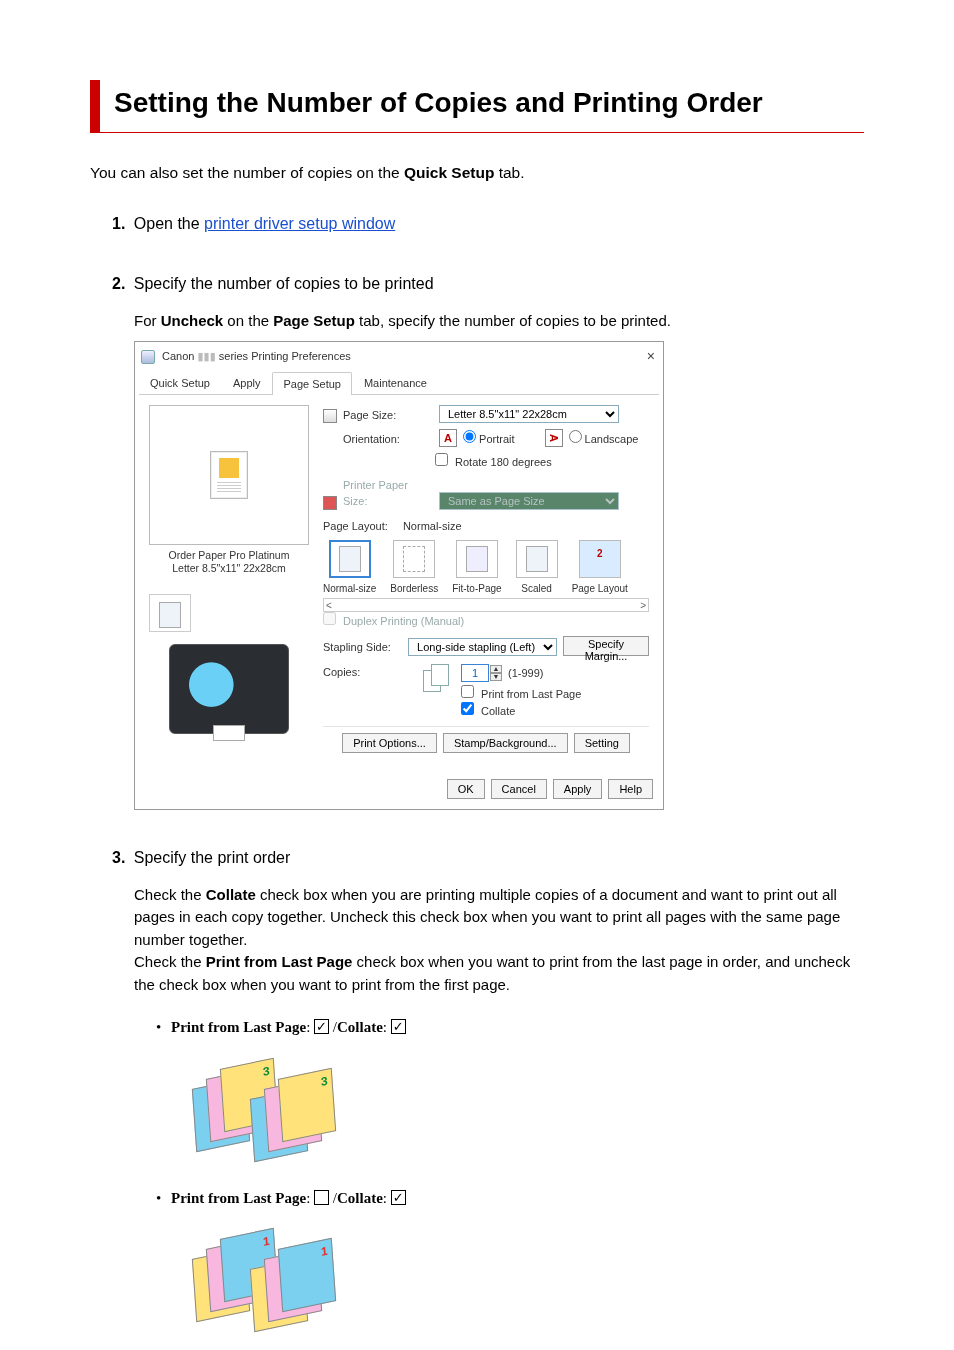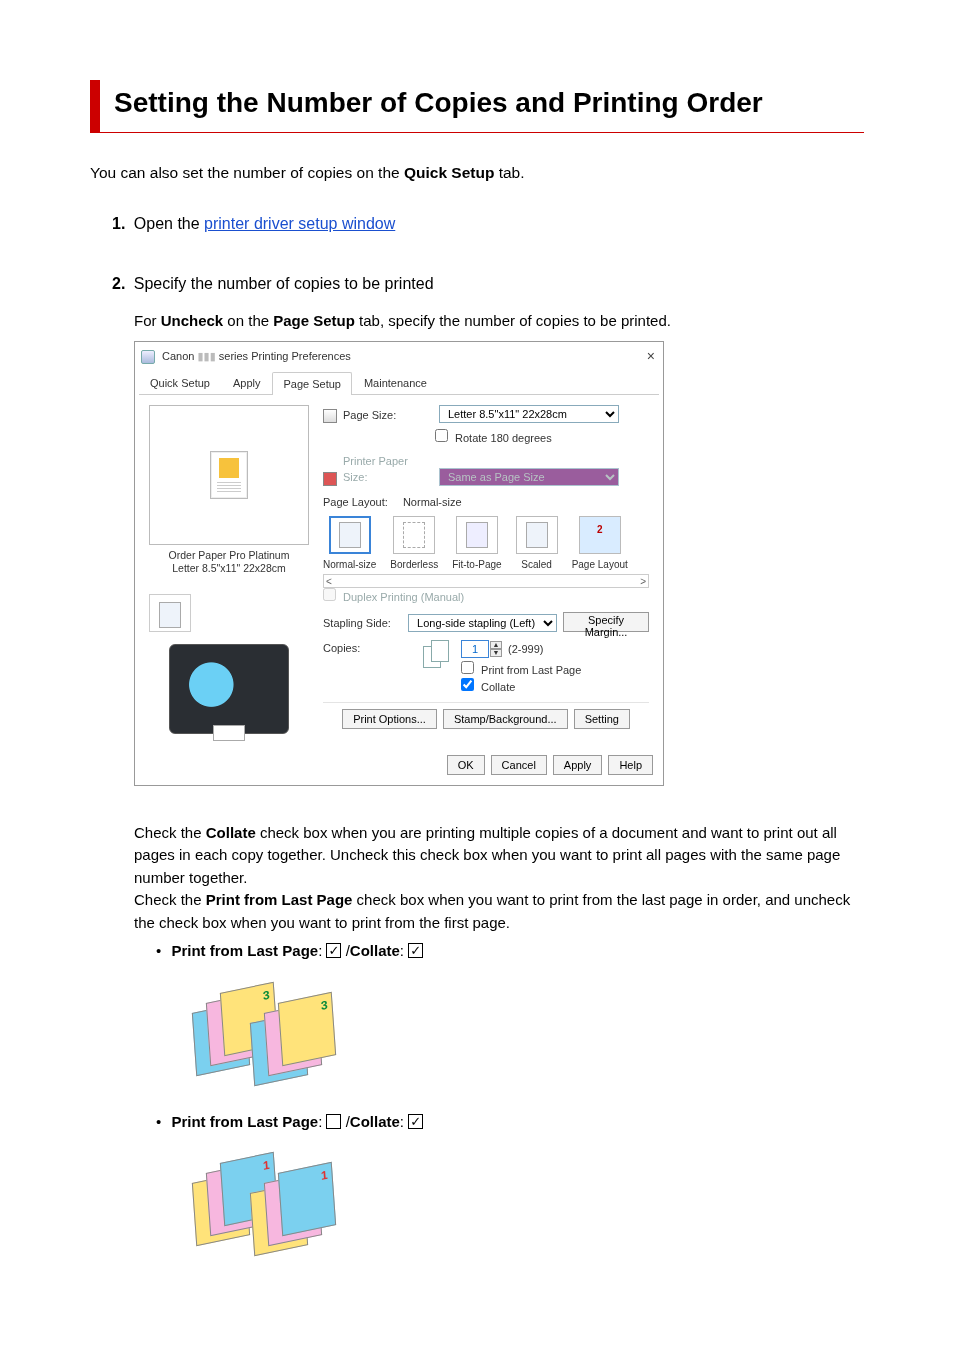--- a/index.html
+++ b/index.html
@@ -61,21 +61,21 @@
   .media-label { text-align:center; font-size:10.5px; color:#333; line-height:1.25;}
   .printer-img { width:120px; height:90px; margin:12px auto 0; background:
     radial-gradient(circle at 35% 45%,#6bd0f5 0 24%,transparent 25%),
     linear-gradient(#2a2e33,#2a2e33);
     border-radius:6px; border:1px solid #555; position:relative; }
   .printer-img::after{content:"";position:absolute;left:50%;bottom:-8px;width:30px;height:14px;background:#fff;border:1px solid #aaa;transform:translateX(-50%);}
   .lbl { width:90px; color:#333; }
   .ic-a { display:inline-block;width:18px;height:18px;border:1px solid #888;text-align:center;line-height:16px;font-weight:bold;color:#b00;background:#fff;font-size:11px;}
   .sel, input[type=text].sel { border:1px solid #8ab; background:#fff; padding:1px 4px; height:18px; font-size:11px; }
   .sel.wide{ width:180px;}
-  .sel.dis{ background:#701a75; color:#9aa;}
+  .sel.dis{ background:#14532d; color:#9aa;}
   .layout-row{ display:flex; gap:14px; margin:4px 0 2px; }
   .layout-opt{ text-align:center; font-size:10px; }
   .layout-ico{ width:42px;height:38px;border:1px solid #bbb;margin:0 auto 3px;display:flex;align-items:center;justify-content:center;background:#fff;}
   .layout-ico.sel-l{ border:2px solid #3a84d8; }
   .layout-ico span{ display:block;width:22px;height:26px;border:1px solid #aaa;background:#eef3fa;}
   .hscroll{ display:flex; justify-content:space-between; border:1px solid #ccc; height:14px; align-items:center; padding:0 2px; color:#666; margin-top:2px; font-size:10px;}
   .chk{ margin-right:4px; }
   .subpreview{ width:42px;height:38px;border:1px solid #ccc;display:flex;align-items:flex-end;justify-content:center;background:#fff; margin-right:8px;}
   .subpreview span{width:22px;height:26px;border:1px solid #aaa;background:#eef3fa;margin-bottom:3px;}
   .btn{ border:1px solid #999; background:#f4f4f4; padding:1px 10px; height:20px; font-size:11px;}
@@ -88,21 +88,21 @@
   .copies-ico::before,.copies-ico::after{content:"";position:absolute;border:1px solid #8aa;background:#fff;width:16px;height:20px;}
   .copies-ico::before{left:0;top:6px;}
   .copies-ico::after{left:8px;top:0;}
   .dlg-actions{ display:flex; justify-content:flex-end; gap:6px; padding:6px 10px 10px; }
   .dlg-actions.inner{ justify-content:center; gap:6px; border-top:1px solid #e4e4e4; margin-top:6px;}
   .numlabel{ color:#b00; font-weight:bold; font-size:10px;}
   .right-col{ flex:1; }
 
   
   .combo-list{ padding-left:22px; }
-  .combo-line{ margin:6px 0 6px; }
+  .combo-line{ margin:20px 0 6px;font-family:Liberation Serif, serif; }
   .combo-line .dot{ margin-right:6px;}
   .chkbox{ display:inline-block; width:15px; height:15px; border:1.3px solid #000; vertical-align:-2px; position:relative;}
   .chkbox.on::after{ content:"✓"; position:absolute; left:1px; top:-3px; font-size:13px; }
 
   
   .stackwrap{ margin:10px 0 28px 38px; }
   .stack{ position:relative; width:170px; height:110px; }
   .sheet{ position:absolute; width:54px; height:64px; border:1px solid #888; background:#fff; transform:skewY(-8deg) rotate(-4deg); }
   .sheet.y{ background:#ffe37a;} .sheet.p{ background:#f7b7df;} .sheet.b{ background:#7bd0ef;}
   .sheet .pg{ position:absolute; right:4px; top:2px; font-size:12px; font-weight:bold; font-family:"Comic Sans MS",cursive,sans-serif;}
@@ -171,20 +171,29 @@
                   </div>
               </div>
               <div class="printer-img"></div>
             </div>
 
             <div class="right-col">
               <div class="row">
                 <span style="width:14px;height:14px;border:1px solid #888;background:linear-gradient(#fff,#ddd);display:inline-block;"></span>
                 <span class="lbl">Page Size:</span>
                 <select class="sel wide"><option>Letter 8.5"x11" 22x28cm</option></select>
+              </div>
+              <div class="row">
+                <span style="width:14px;"></span>
+                <span class="lbl">Orientation:</span>
+                <span class="ic-a">A</span>
+                <label><input type="radio" checked="" style=""> <span>Portrait</span></label>
+                <span style="width:18px"></span>
+                <span class="ic-a" style="transform:rotate(90deg)">A</span>
+                <label><input type="radio" style=""> <span>Landscape</span></label>
               </div>
               <div class="row" style="padding-left:112px;">
                 <label><input type="checkbox" class="chk" style=""> <span>Rotate 180 degrees</span></label>
               </div>
               <div class="row">
                 <span style="width:14px;height:14px;border:1px solid #888;background:#d55;display:inline-block;"></span>
                 <span class="lbl" style="color:#9aa">Printer Paper Size:</span>
                 <select class="sel wide dis" disabled=""><option>Same as Page Size</option></select>
               </div>
 
@@ -243,21 +252,21 @@
                 <span class="copies-ico"></span>
                 <div>
                   <div style="display:flex;align-items:center;gap:6px;">
                     <span class="spin">
                       <input type="text" value="1" style="">
                       <span class="ar">
                           <b>▲</b>
                           <b>▼</b>
                         </span>
                     </span>
-                    <span>(2-999)</span>
+                    <span>(1-999)</span>
                   </div>
                   <label style="display:block;margin-top:3px;"><input type="checkbox" class="chk" style=""> <span>Print from Last Page</span></label>
                   <label style="display:block;"><input type="checkbox" checked="" class="chk" style=""> <span>Collate</span></label>
                 </div>
               </div>
 
               <div class="dlg-actions inner">
                 <button class="btn">Print Options...</button>
                 <button class="btn">Stamp/Background...</button>
                 <button class="btn">Setting</button>
@@ -270,20 +279,24 @@
           <button class="btn">OK</button>
           <button class="btn">Cancel</button>
           <button class="btn">Apply</button>
           <button class="btn">Help</button>
         </div>
       </div>
     </div>
   </li>
 
   <li>
+    <div class="step-head">
+      <span class="step-num">3.</span>
+      <span>Specify the print order</span>
+    </div>
     <div class="step-body">
       <p>
         <span>Check the </span><b>Collate</b><span> check box when you are printing multiple copies of a document and want to print out all pages in each copy together. Uncheck this check box when you want to print all pages with the same page number together.</span>
       </p>
       <p>
         <span>Check the </span><b>Print from Last Page</b><span> check box when you want to print from the last page in order, and uncheck the check box when you want to print from the first page.</span>
       </p>
 
       <div class="combo-list">
 

